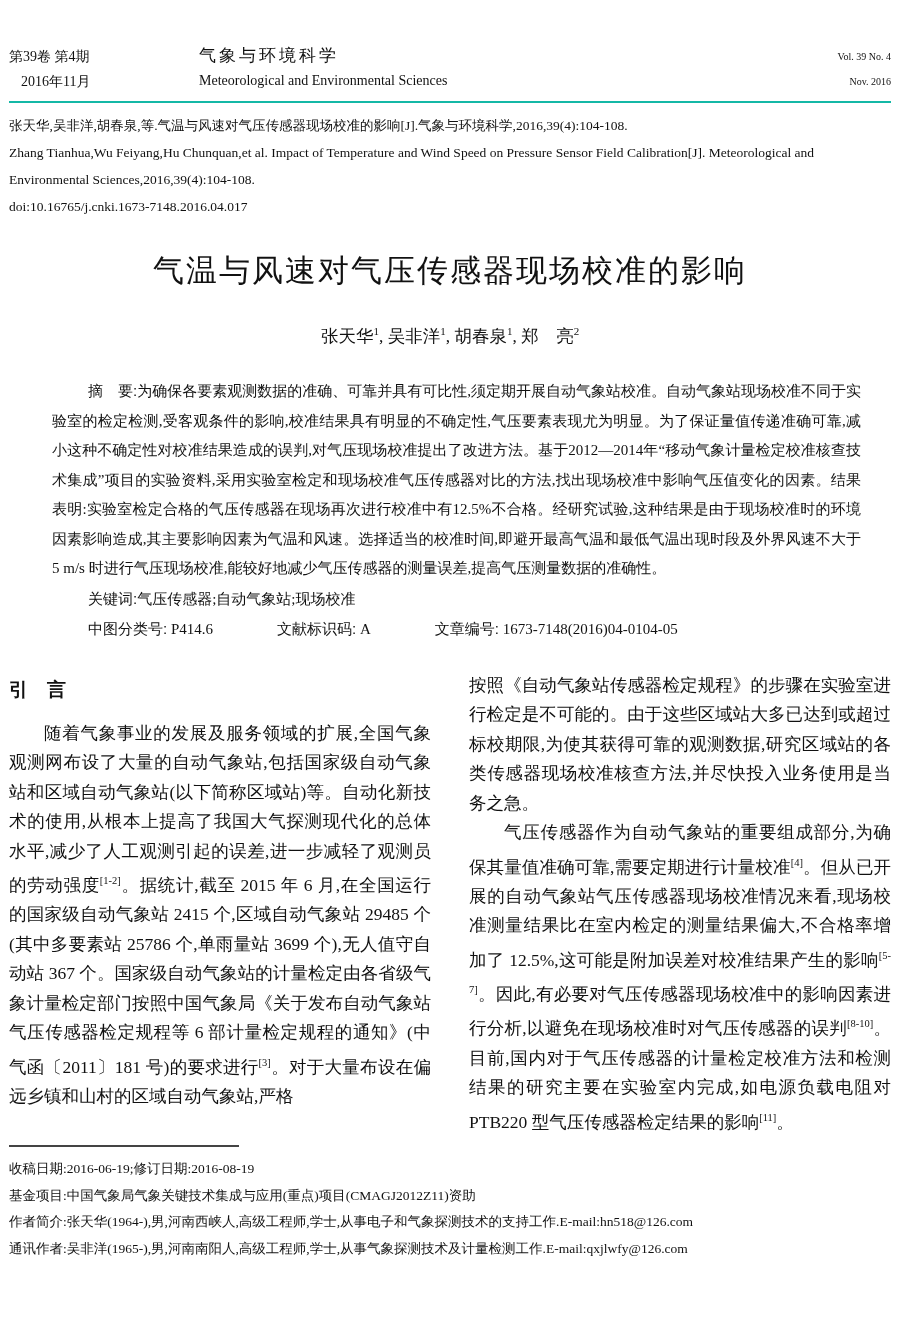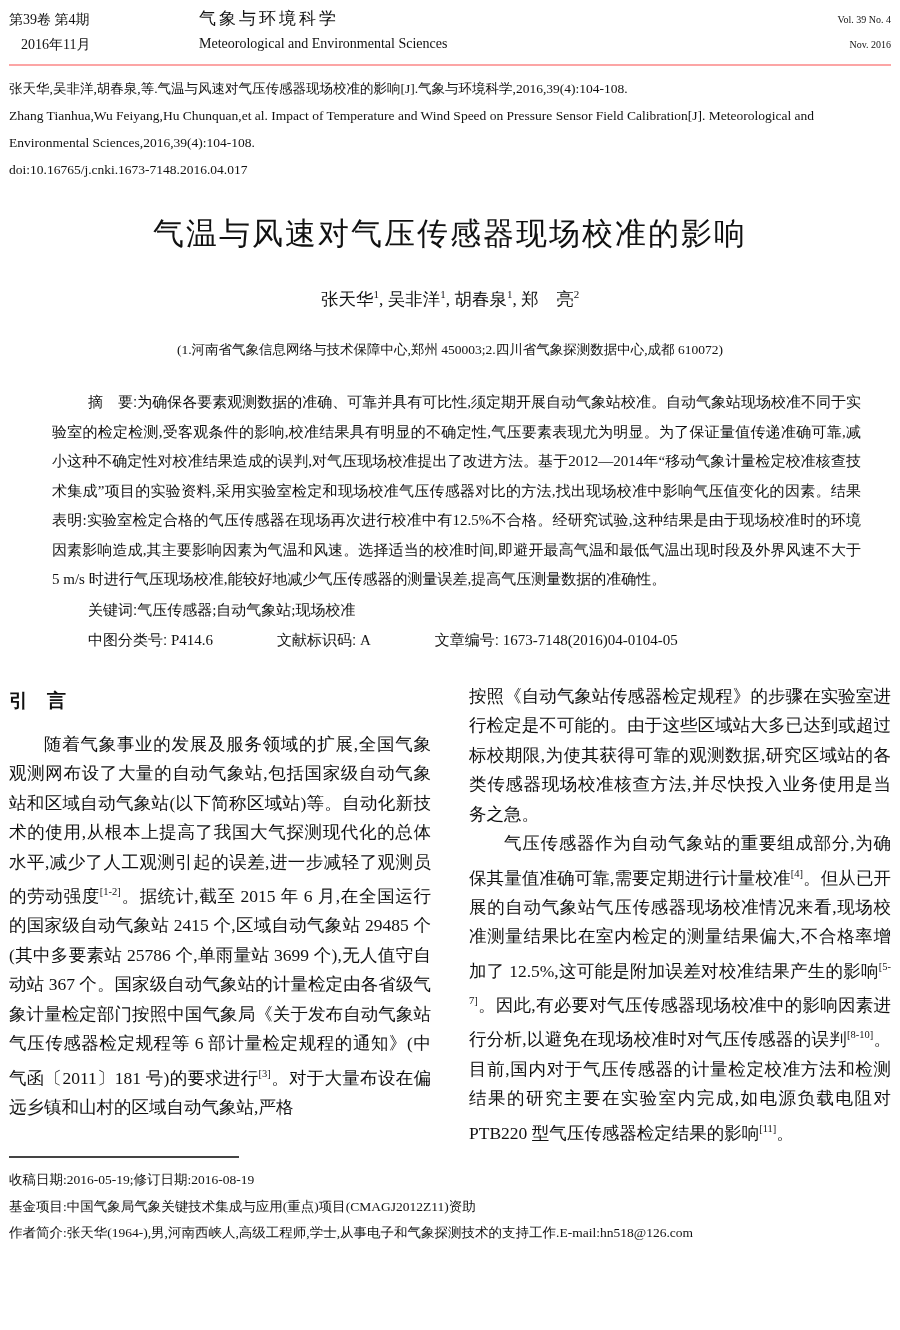--- a/index.html
+++ b/index.html
@@ -8,22 +8,23 @@
     width: 900px; height: 1330px;
     font-family: "Liberation Serif", "DejaVu Serif", serif;
     color: #111;
     overflow: hidden;
   }
   .page { width: 900px; height: 1330px; padding: 5px 9px 0 9px; overflow: hidden; }
 
   
   .jheader {
     display: flex; align-items: flex-start;
-    border-bottom: 2px solid #fca5a5;
+    border-bottom: 2px solid #14b8a6;
     padding: 2px 0 7px 0;
+    margin-top: 37px;
   }
   .jh-left  { width: 190px; font-size: 14px; line-height: 25px; }
   .jh-left .l2 { padding-left: 12px; }
   .jh-center { flex: 1; text-align: left; }
   .jh-center .cn { font-size: 17px; letter-spacing: 3px; line-height: 24px; }
   .jh-center .en { font-size: 14px; line-height: 26px; }
   .jh-right { width: 190px; text-align: right; font-size: 10px; line-height: 25px; }
 
   
   .citation { margin-top: 9px; font-size: 13.5px; line-height: 27px; }
@@ -97,39 +98,39 @@
   <div class="citation">
     <p>张天华,吴非洋,胡春泉,等.气温与风速对气压传感器现场校准的影响[J].气象与环境科学,2016,39(4):104-108.</p>
     <p>Zhang Tianhua,Wu Feiyang,Hu Chunquan,et al. Impact of Temperature and Wind Speed on Pressure Sensor Field Calibration[J]. Meteorological and Environmental Sciences,2016,39(4):104-108.</p>
     <p>doi:10.16765/j.cnki.1673-7148.2016.04.017</p>
   </div>
 
   <h1 class="title">气温与风速对气压传感器现场校准的影响</h1>
 
   <div class="authors"><span>张天华</span><sup>1</sup><span>, 吴非洋</span><sup>1</sup><span>, 胡春泉</span><sup>1</sup><span>, 郑　亮</span><sup>2</sup></div>
 
-  <div class="affil">(1.河南省气象信息网络与技术保障中心,郑州 450003;2.四川省气象探测数据中心,成都 610072)</div>
 
   <div class="abstract">
     <p class="lead"><span class="b">摘　要:</span><span>为确保各要素观测数据的准确、可靠并具有可比性,须定期开展自动气象站校准。自动气象站现场校准不同于实验室的检定检测,受客观条件的影响,校准结果具有明显的不确定性,气压要素表现尤为明显。为了保证量值传递准确可靠,减小这种不确定性对校准结果造成的误判,对气压现场校准提出了改进方法。基于2012—2014年“移动气象计量检定校准核查技术集成”项目的实验资料,采用实验室检定和现场校准气压传感器对比的方法,找出现场校准中影响气压值变化的因素。结果表明:实验室检定合格的气压传感器在现场再次进行校准中有12.5%不合格。经研究试验,这种结果是由于现场校准时的环境因素影响造成,其主要影响因素为气温和风速。选择适当的校准时间,即避开最高气温和最低气温出现时段及外界风速不大于 5 m/s 时进行气压现场校准,能较好地减少气压传感器的测量误差,提高气压测量数据的准确性。</span></p>
     <p class="lead"><span class="b">关键词:</span><span>气压传感器;自动气象站;现场校准</span></p>
     <p class="meta"><span class="group"><span class="b">中图分类号:</span><span> P414.6</span></span><span class="group"><span class="b">文献标识码:</span><span> A</span></span><span class="group"><span class="b">文章编号:</span><span> 1673-7148(2016)04-0104-05</span></span></p>
   </div>
 
   <div class="columns">
     <div class="col">
       <h2 class="sec-heading">引　言</h2>
       <p class="indent"><span>随着气象事业的发展及服务领域的扩展,全国气象观测网布设了大量的自动气象站,包括国家级自动气象站和区域自动气象站(以下简称区域站)等。自动化新技术的使用,从根本上提高了我国大气探测现代化的总体水平,减少了人工观测引起的误差,进一步减轻了观测员的劳动强度</span><sup>[1-2]</sup><span>。据统计,截至 2015 年 6 月,在全国运行的国家级自动气象站 2415 个,区域自动气象站 29485 个(其中多要素站 25786 个,单雨量站 3699 个),无人值守自动站 367 个。国家级自动气象站的计量检定由各省级气象计量检定部门按照中国气象局《关于发布自动气象站气压传感器检定规程等 6 部计量检定规程的通知》(中气函〔2011〕181 号)的要求进行</span><sup>[3]</sup><span>。对于大量布设在偏远乡镇和山村的区域自动气象站,严格</span></p>
     </div>
     <div class="col">
       <p><span>按照《自动气象站传感器检定规程》的步骤在实验室进行检定是不可能的。由于这些区域站大多已达到或超过标校期限,为使其获得可靠的观测数据,研究区域站的各类传感器现场校准核查方法,并尽快投入业务使用是当务之急。</span></p>
       <p class="indent"><span>气压传感器作为自动气象站的重要组成部分,为确保其量值准确可靠,需要定期进行计量校准</span><sup>[4]</sup><span>。但从已开展的自动气象站气压传感器现场校准情况来看,现场校准测量结果比在室内检定的测量结果偏大,不合格率增加了 12.5%,这可能是附加误差对校准结果产生的影响</span><sup>[5-7]</sup><span>。因此,有必要对气压传感器现场校准中的影响因素进行分析,以避免在现场校准时对气压传感器的误判</span><sup>[8-10]</sup><span>。目前,国内对于气压传感器的计量检定校准方法和检测结果的研究主要在实验室内完成,如电源负载电阻对 PTB220 型气压传感器检定结果的影响</span><sup>[11]</sup><span>。</span></p>
     </div>
   </div>
 
   <footer class="pfooter">
     <div class="footrule"></div>
-    <p><span class="b">收稿日期</span><span>:2016-05-19;</span><span class="b">修订日期</span><span>:2016-08-19</span></p>
+    <p><span class="b">收稿日期</span><span>:2016-06-19;</span><span class="b">修订日期</span><span>:2016-08-19</span></p>
     <p><span class="b">基金项目</span><span>:中国气象局气象关键技术集成与应用(重点)项目(CMAGJ2012Z11)资助</span></p>
     <p><span class="b">作者简介</span><span>:张天华(1964-),男,河南西峡人,高级工程师,学士,从事电子和气象探测技术的支持工作.E-mail:hn518@126.com</span></p>
+    <p><span class="b">通讯作者</span><span>:吴非洋(1965-),男,河南南阳人,高级工程师,学士,从事气象探测技术及计量检测工作.E-mail:qxjlwfy@126.com</span></p>
   </footer>
 
 </div>
 
 </body></html>

